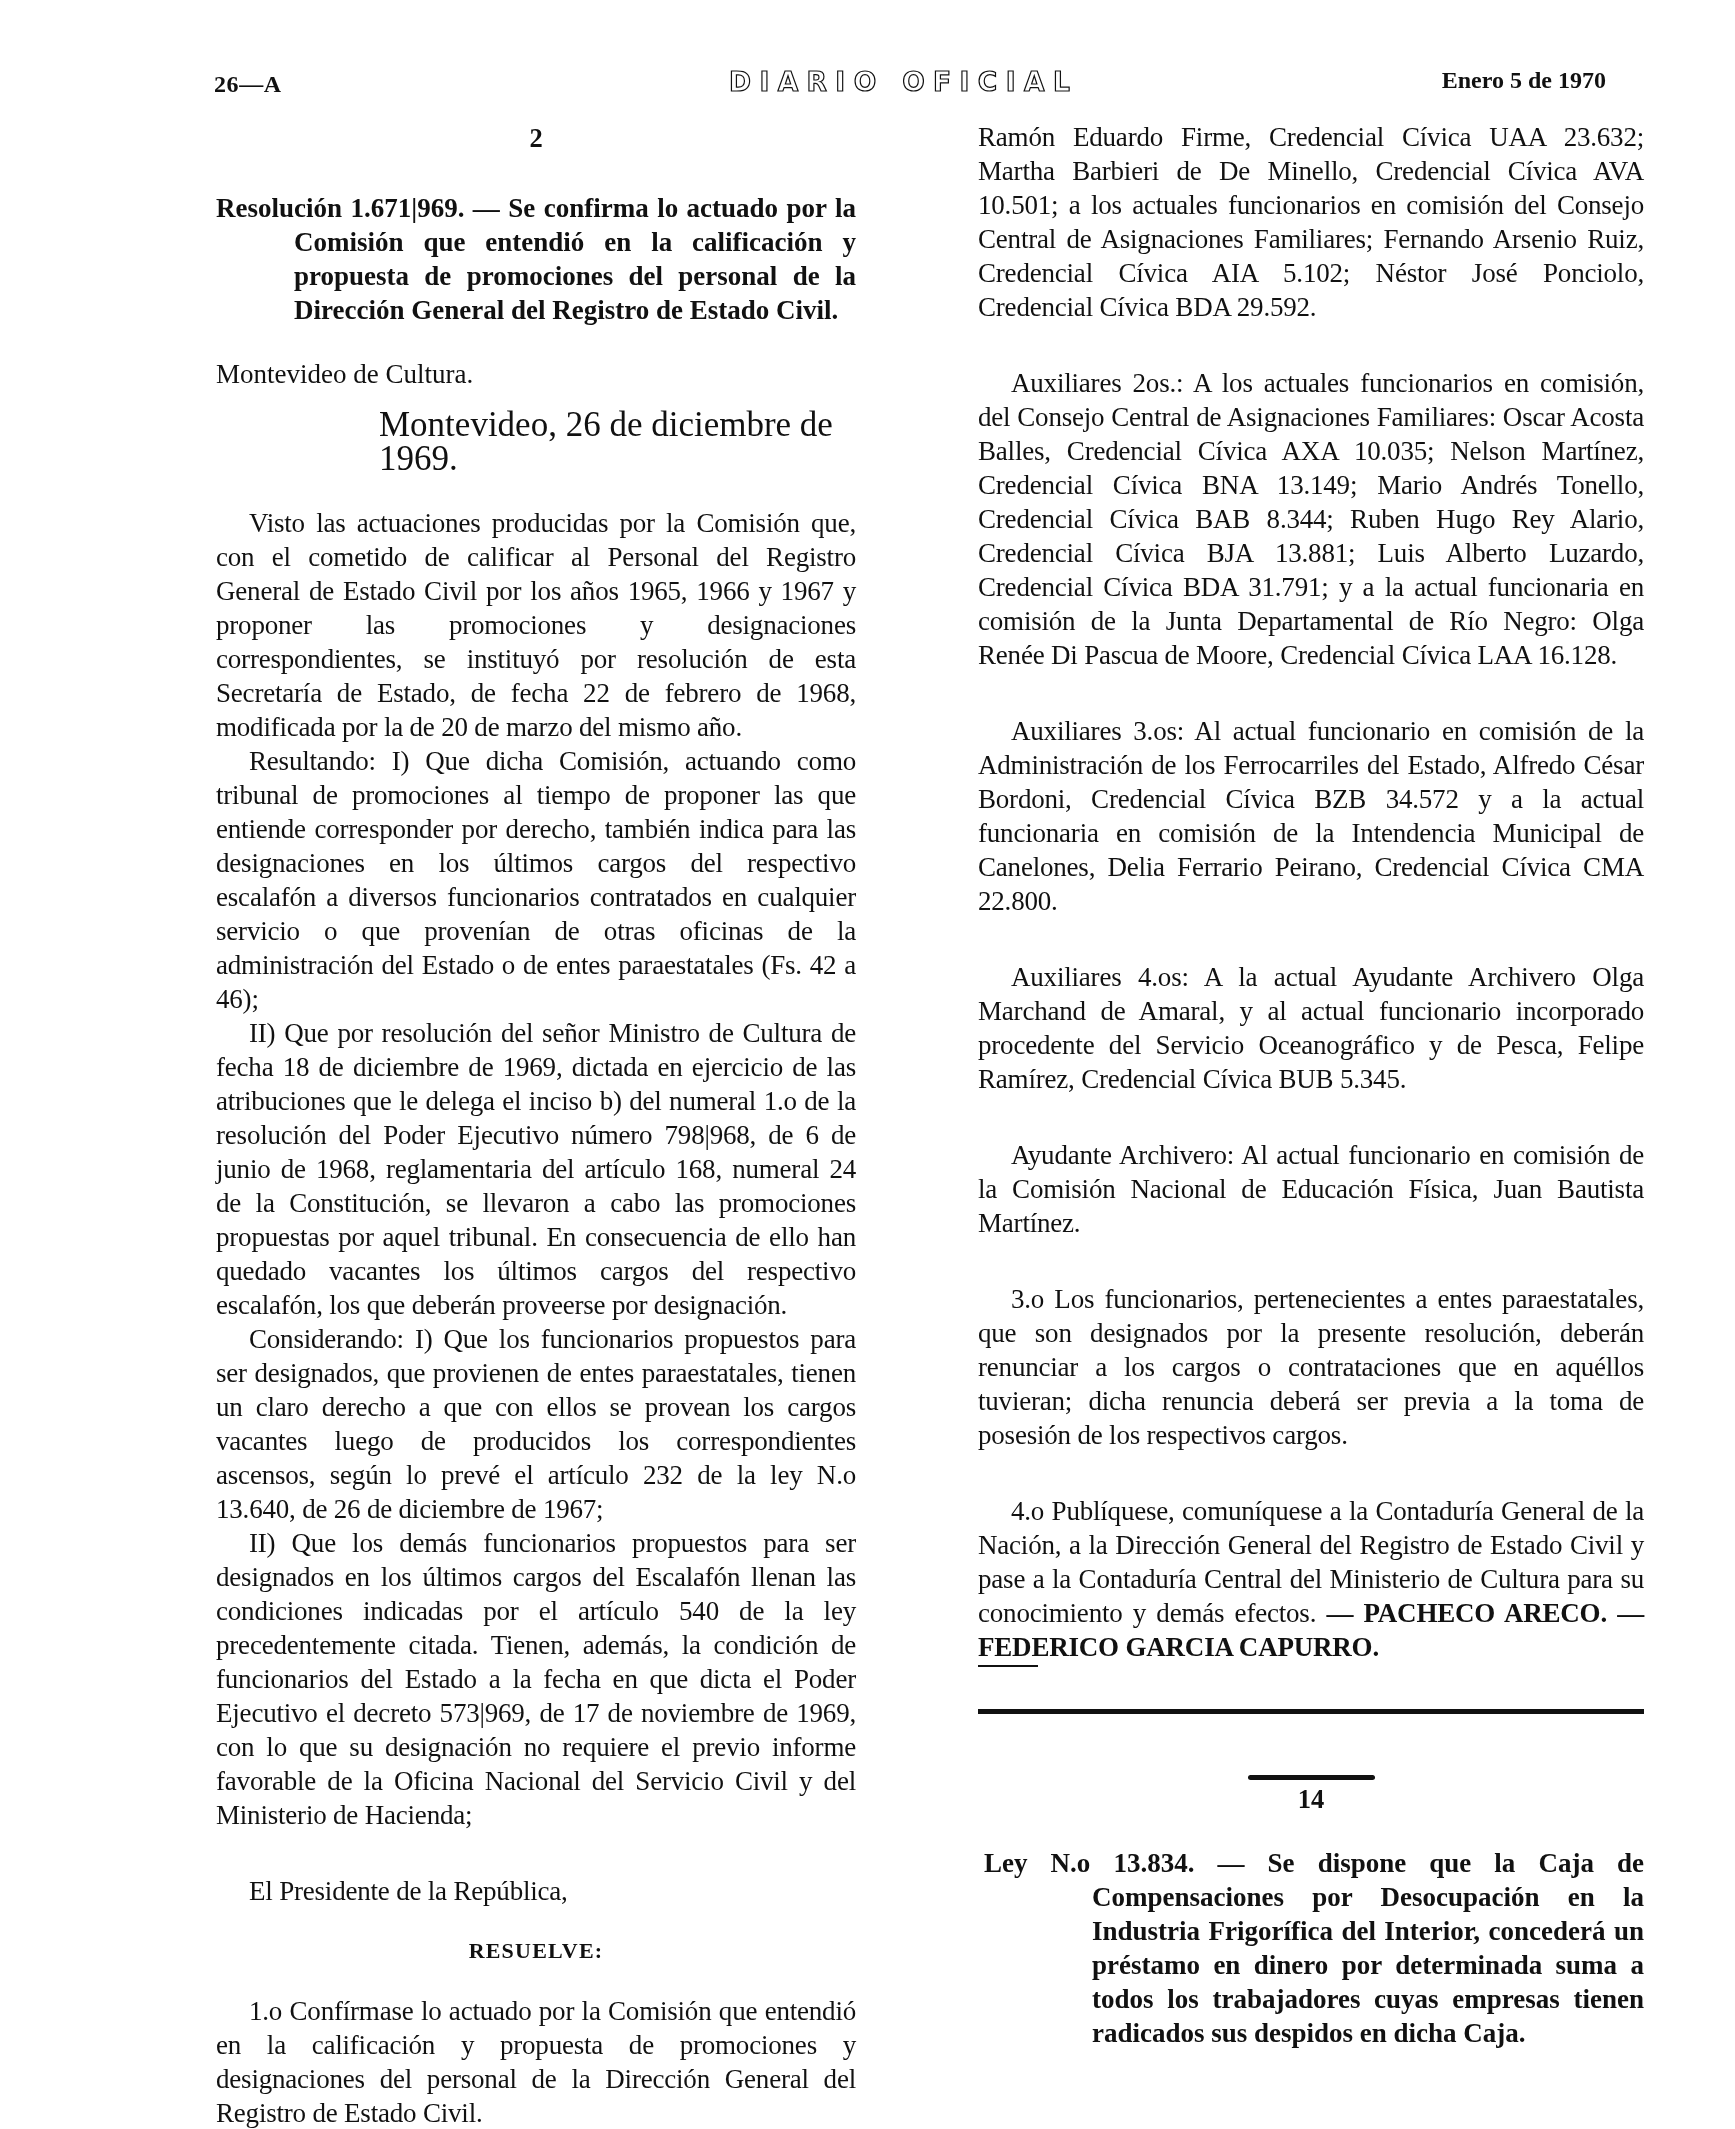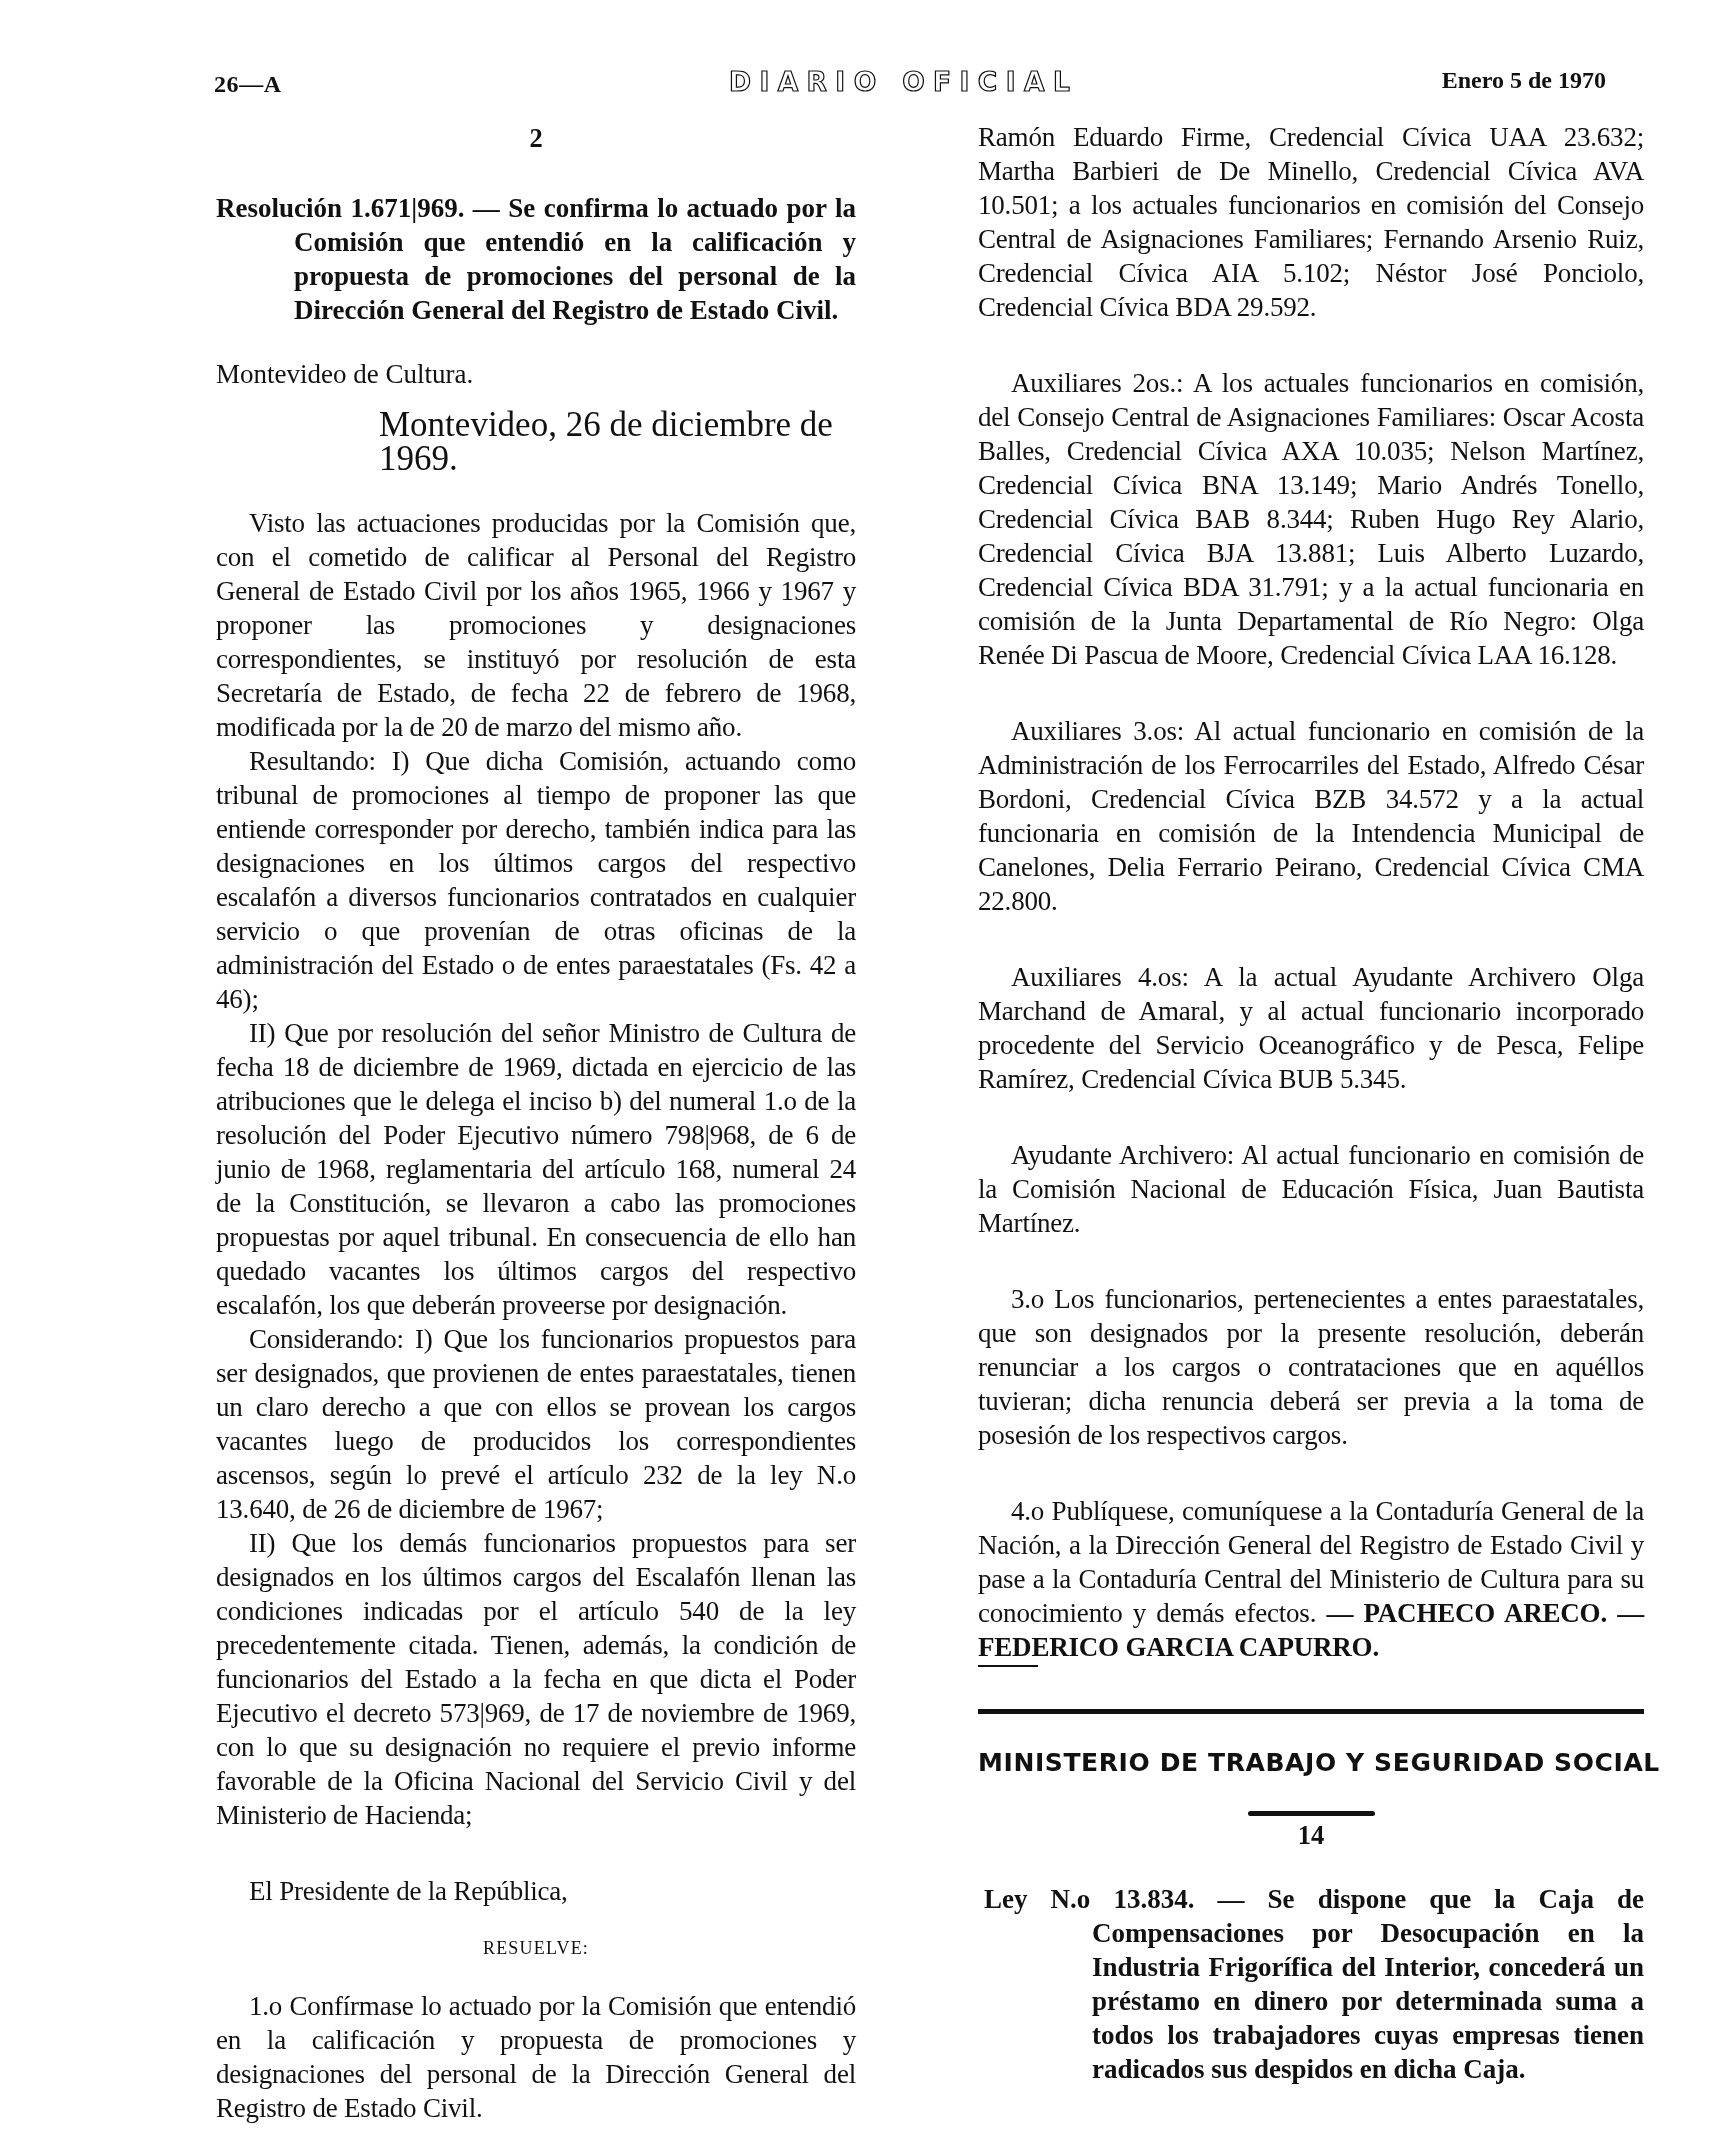--- a/index.html
+++ b/index.html
@@ -26,21 +26,21 @@
   }
   .indent { text-indent: 33px; }
   .gap-s { height: 17px; }
   .gap-m { height: 30px; }
   .gap-l { height: 42px; }
 
   .sec-num { text-align: center; font-size: 26.5px; font-weight: bold; line-height: 36px; }
   .heading-block { font-size: 27px; line-height: 34px; font-weight: bold; text-align: justify; padding-left: 78px; text-indent: -78px; }
   .ministry-line { font-size: 27px; line-height: 34px; }
   .place-date { font-size: 35px; line-height: 34px; padding-left: 163px; }
-  .resuelve { text-align: center; font-size: 18px; font-weight: normal; letter-spacing: 1.2px; }
+  .resuelve { text-align: center; font-size: 22px; font-weight: bold; letter-spacing: 1.2px; }
   .signature { font-weight: bold; }
 
   .rule-thick { height: 4.8px; background: #111; margin: 0 0 0 0; }
   .rule-thin-short { height: 5.4px; width: 127px; background: #111; margin: 0 auto; border-radius: 3px; }
   .ministry-banner { font-family: "DejaVu Sans", sans-serif; font-weight: bold; font-size: 25px; line-height: 36px;
     letter-spacing: 0.6px; white-space: nowrap; }
   .short-underline { width: 60px; height: 1.8px; background: #111; }
 </style>
 </head>
 <body>
@@ -94,21 +94,20 @@
   <div class="gap-l"></div>
   <p class="txt indent">
     <span>4.o Publíquese, comuníquese a la Contaduría General de la Nación, a la Dirección General del Registro de Estado Civil y pase a la Contaduría Central del Ministerio de Cultura para su conocimiento y demás efectos.</span>
     <span class="signature">— PACHECO ARECO. — FEDERICO GARCIA CAPURRO.</span>
   </p>
   <div class="short-underline" style="margin-top:1.2px;"></div>
   <div style="height:42px;"></div>
 
   <div class="rule-thick"></div>
   <div style="height:31px;"></div>
-  <div class="ministry-banner">MINISTERIO DE TRABAJO Y SEGURIDAD SOCIAL</div>
   <div style="height:30px;"></div>
   <div class="rule-thin-short"></div>
   <div class="sec-num" style="margin-top:1.2px; margin-bottom:29px;">14</div>
 
   <p class="heading-block" style="padding-left:114px; text-indent:-108px;">Ley N.o 13.834. — Se dispone que la Caja de Compensaciones por Desocupación en la Industria Frigorífica del Interior, concederá un préstamo en dinero por determinada suma a todos los trabajadores cuyas empresas tienen radicados sus despidos en dicha Caja.</p>
   <div class="gap-m"></div>
 
 </div>
 
 

